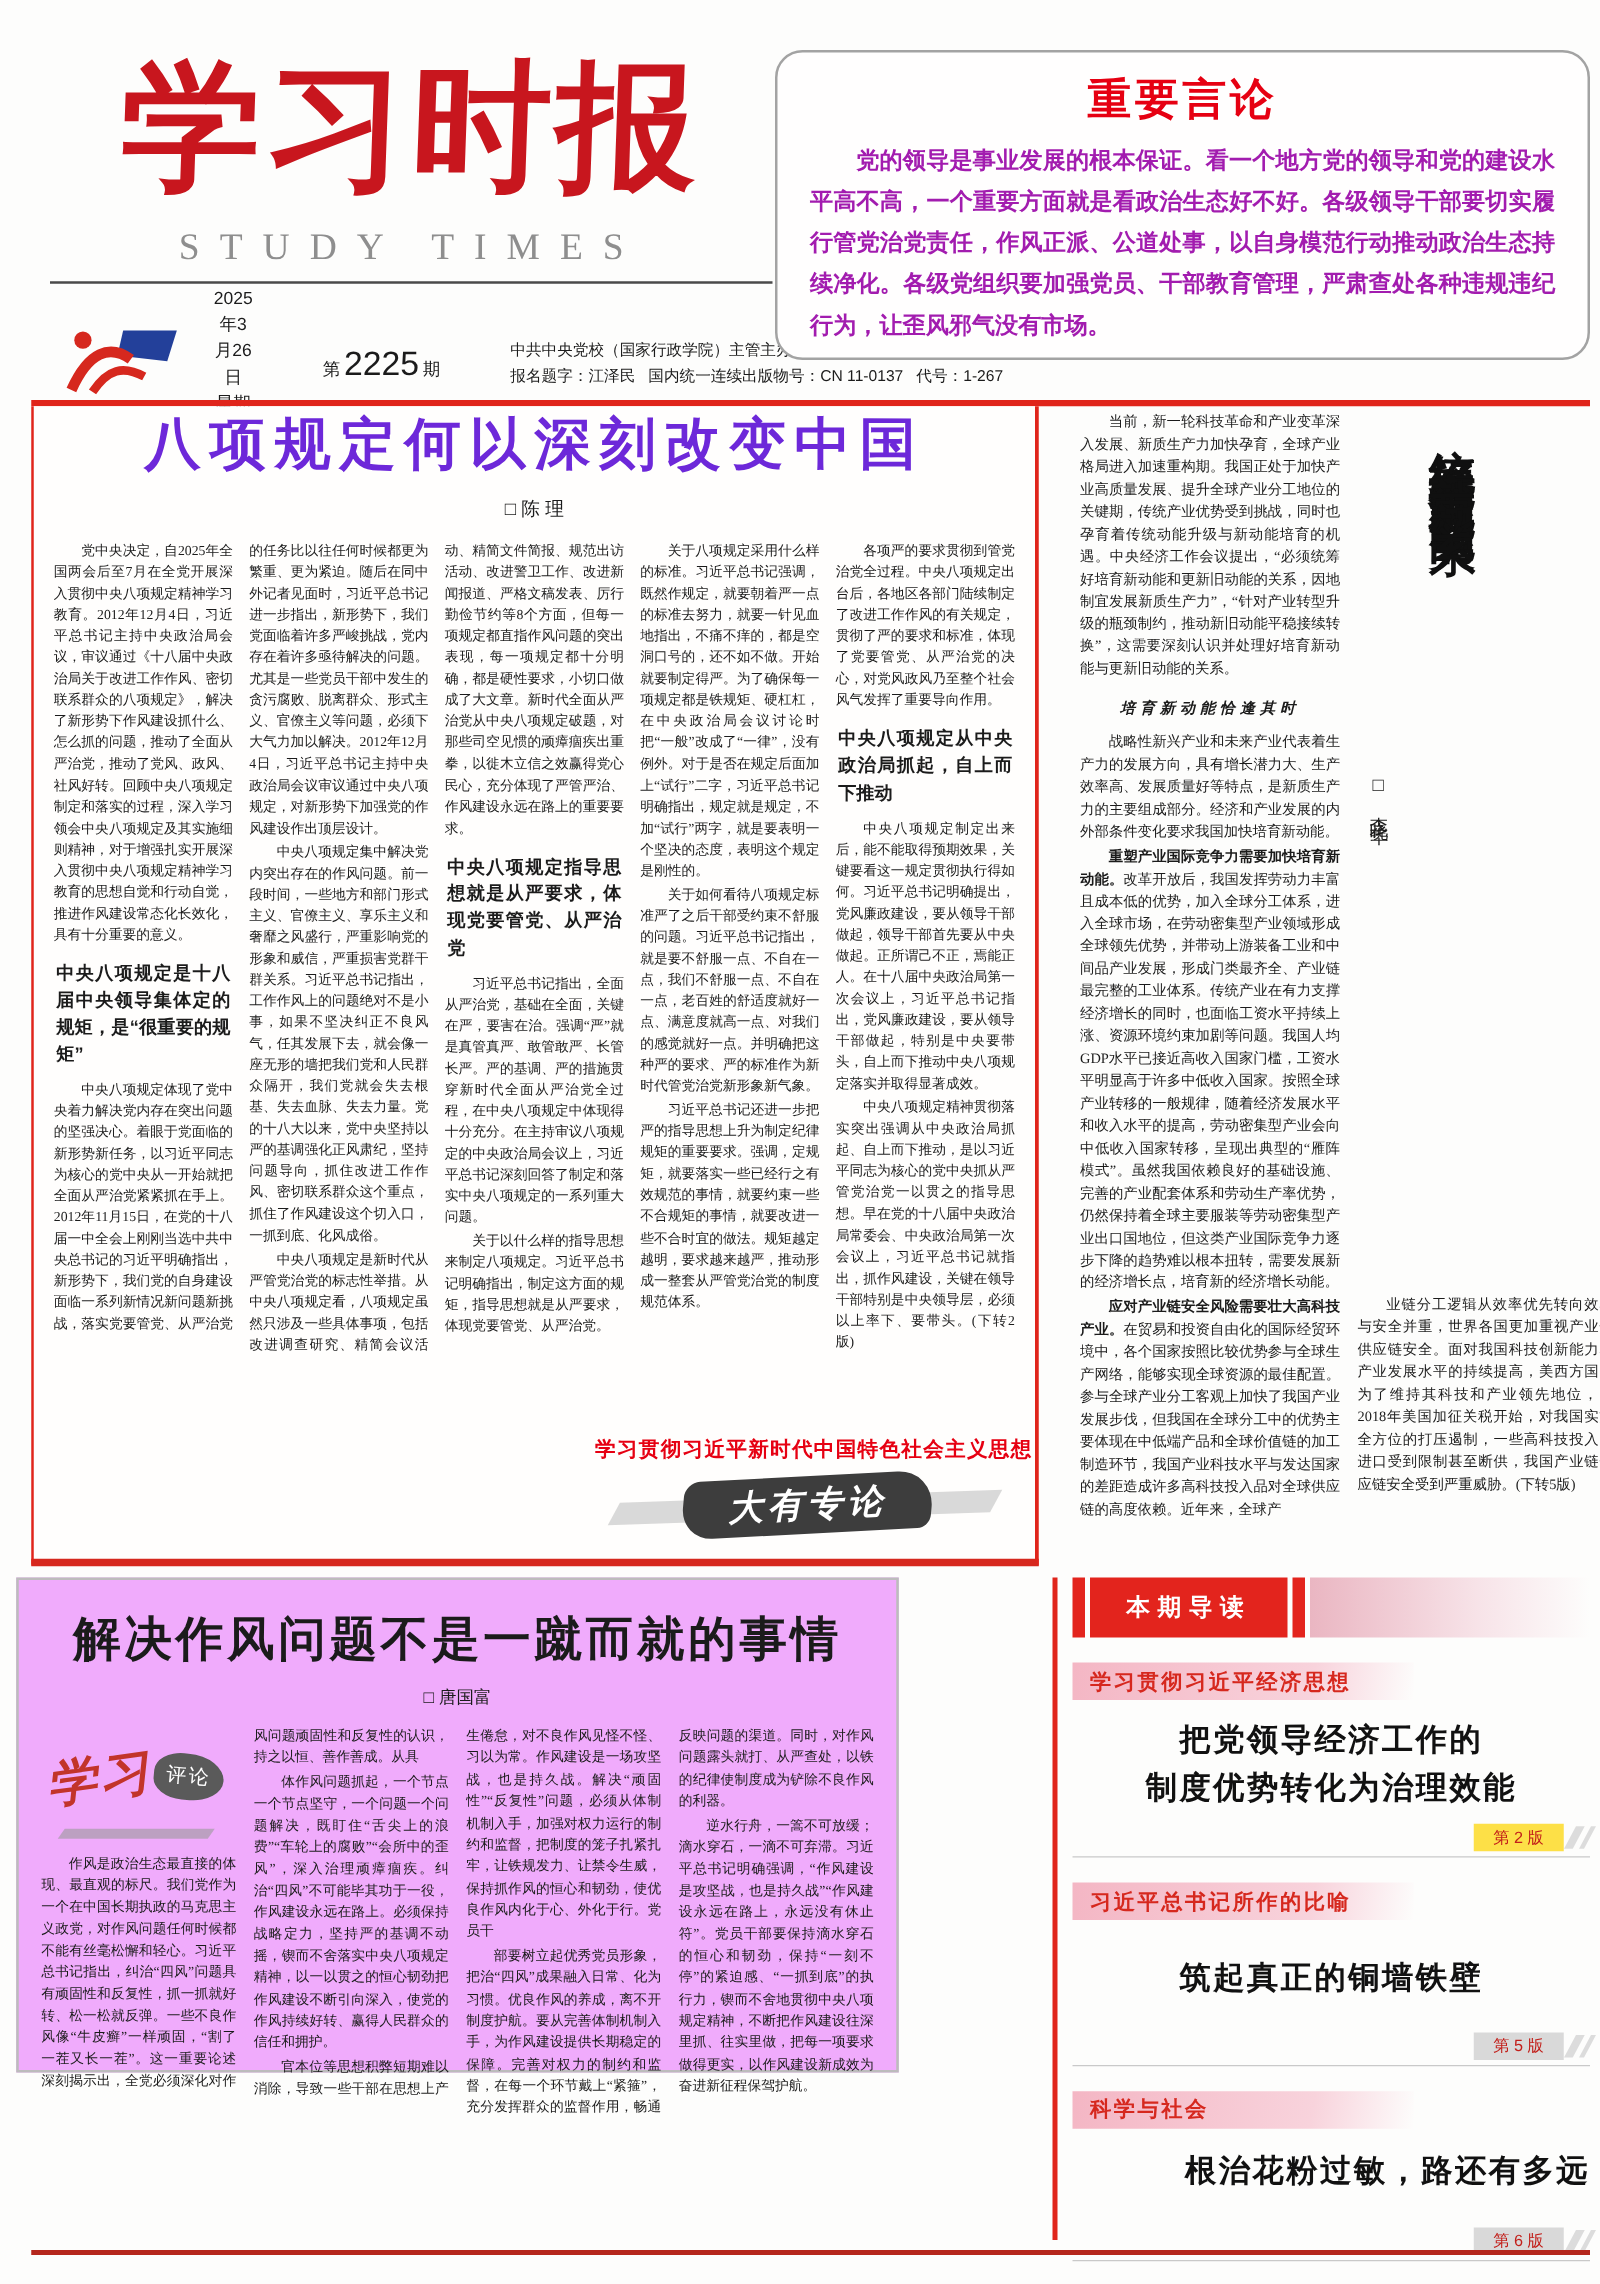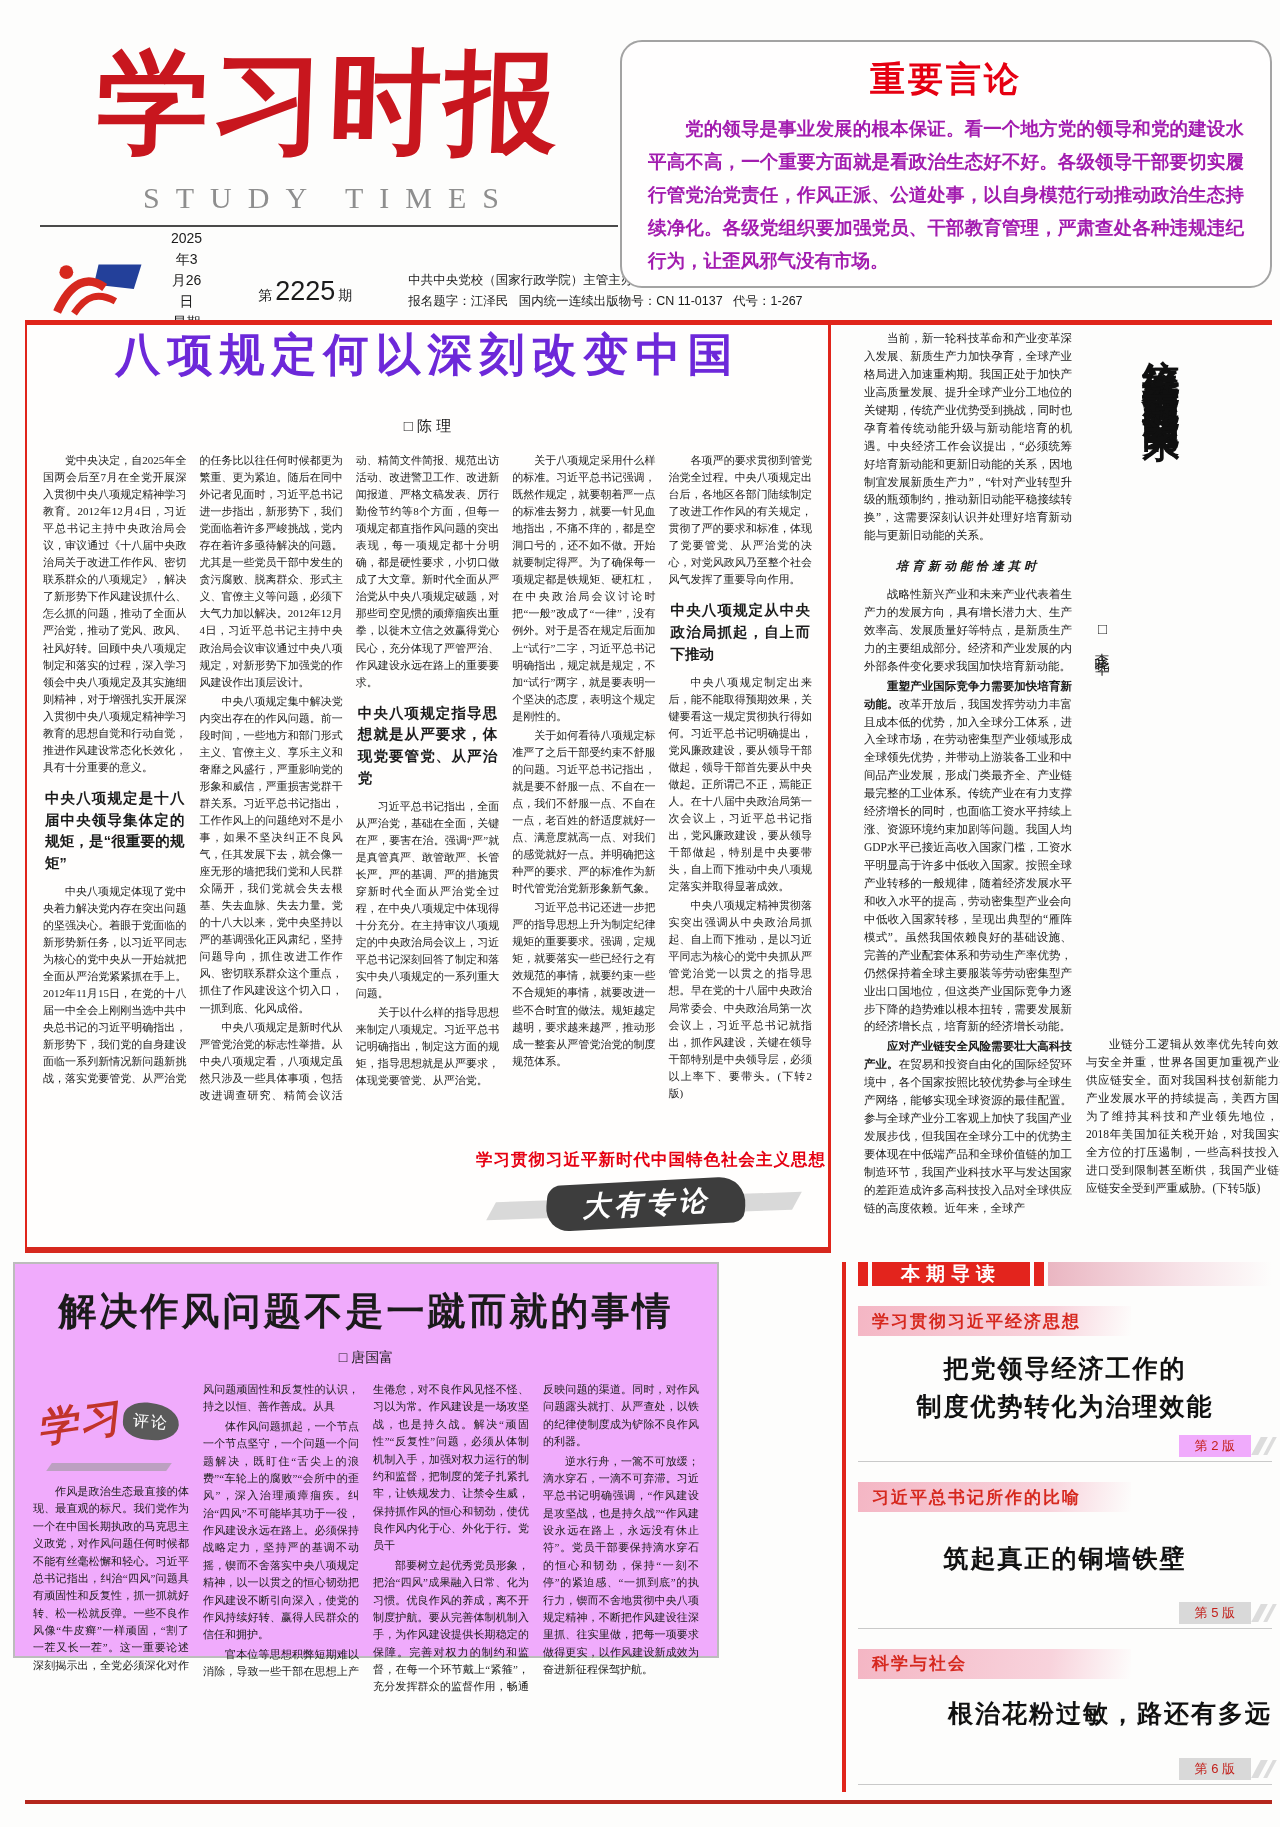--- a/index.html
+++ b/index.html
@@ -24,21 +24,21 @@
   #quotebox { left:620px; top:40px; width:652px; height:248px; border:2px solid #a3a3a3; border-radius:22px; background:#fffefe; padding:14px 26px 10px; }
   #quotebox .qtitle { text-align:center; color:#e60012; font-size:35px; font-weight:bold; font-family:"Liberation Sans","DejaVu Sans",sans-serif; letter-spacing:3px; }
   #quotebox .qbody { margin-top:10px; font-size:18.5px; font-weight:bold; line-height:1.78; text-align:justify; text-indent:2em; color:#a21caf; }
 
   
   #rule-top { left:25px; top:320px; width:1247px; height:5px; background:#e0251b; }
 
   
   #mainbox { left:25px; top:325px; width:806px; height:928px; border-left:2px solid #e0251b; border-right:3px solid #e0251b; border-bottom:6px solid #d6281e; background:#fffefd; padding:0 16px; }
   #mainbox .headline { text-align:center; font-size:45px; font-weight:900; letter-spacing:7px; color:#6d28d9; }
-  #mainbox .byline { margin-top:32px; text-align:center; font-size:15px; font-family:"Liberation Sans","DejaVu Sans",sans-serif; }
+  #mainbox .byline { margin-top:13px; text-align:center; font-size:15px; font-family:"Liberation Sans","DejaVu Sans",sans-serif; }
   #maincols { margin-top:16px; height:800px; column-count:5; column-gap:13px; font-size:11px; line-height:1.55; text-align:justify; overflow:hidden; }
   #maincols p { text-indent:2em; margin-bottom:2px; }
   #maincols h3 { font-family:"Liberation Sans","DejaVu Sans",sans-serif; font-size:14.5px; line-height:1.5; font-weight:bold; padding:10px 2px 8px; break-inside:avoid; }
   #mainbanner { right:14px; bottom:6px; width:338px; height:96px; background:#fffefd; text-align:center; }
   #mainbanner .bannertext { color:#e60012; font-weight:900; font-size:16.5px; white-space:nowrap; font-family:"Liberation Sans","DejaVu Sans",sans-serif; letter-spacing:1px; padding-top:4px; }
   #mainbanner .stampwrap { position:relative; margin-top:8px; height:52px; }
   #mainbanner .swash { position:absolute; left:18px; top:18px; width:300px; height:18px; background:#c9c9c9; transform:skewX(-30deg) rotate(-2deg); opacity:.7; }
   #mainbanner .stamp { position:absolute; left:70px; top:2px; width:200px; height:46px; background:#3d3d3d; border-radius:12px 30px 10px 26px; transform:rotate(-3deg) skewX(-8deg); display:flex; align-items:center; justify-content:center; }
   #mainbanner .stamp span { color:#fff; font-size:28px; font-weight:bold; font-style:italic; letter-spacing:4px; transform:skewX(8deg); }
 
@@ -61,21 +61,21 @@
   #bottomcols { margin-top:14px; height:398px; column-count:4; column-gap:14px; font-size:11px; line-height:1.58; text-align:justify; overflow:hidden; }
   #bottomcols p { text-indent:2em; margin-bottom:2px; }
   #inklogo { break-inside:avoid; width:100%; height:96px; position:relative; margin-bottom:6px; }
   #inklogo .xk { position:absolute; left:4px; top:10px; font-size:40px; font-weight:900; color:#c2342a; transform:rotate(-8deg); font-style:italic; letter-spacing:2px; }
   #inklogo .blob { position:absolute; right:10px; top:22px; background:#5a5a5a; color:#fff; font-size:16px; padding:6px 10px; border-radius:46% 60% 52% 48%; transform:rotate(5deg); letter-spacing:2px; }
   #inklogo .tail { position:absolute; left:16px; bottom:6px; width:120px; height:8px; background:#9a9a9a; transform:skewX(-35deg); opacity:.6; }
 
   
   #guide-divider { left:842px; top:1262px; width:4px; height:530px; background:#e0251b; }
   #guide { left:858px; top:1262px; width:414px; height:530px; }
-  #guide .ghead { display:flex; align-items:stretch; height:24px; gap:4px; }
+  #guide .ghead { display:flex; align-items:stretch; height:48px; gap:4px; }
   #guide .gbar { width:10px; background:#e3241d; }
   #guide .gtitle { width:158px; background:#e3241d; color:#fff; font-weight:bold; font-size:19px; letter-spacing:6px; display:flex; align-items:center; justify-content:center; font-family:"Liberation Sans","DejaVu Sans",sans-serif; }
   #guide .gstrip { flex:1; background:linear-gradient(to right,#eab6c2,#f7e3e8 60%,rgba(255,255,255,0)); }
   .gitem { margin-top:20px; }
   .gtag { width:66%; height:30px; display:flex; align-items:center; padding-left:14px; background:linear-gradient(100deg,#f4b6c4 0%,#f8d3dc 70%,rgba(255,255,255,0) 100%); color:#d6281e; font-weight:bold; font-size:17px; letter-spacing:2px; font-family:"Liberation Sans","DejaVu Sans",sans-serif; }
   .ghl { text-align:center; font-size:25px; font-weight:900; letter-spacing:2px; line-height:1.5; margin-top:14px; color:#111; }
   .gpage-row { display:flex; justify-content:flex-end; align-items:center; margin-top:10px; gap:5px; }
   .gpage { padding:2px 16px; font-size:13px; color:#c21f1a; font-family:"Liberation Sans","DejaVu Sans",sans-serif; }
   .gitem:nth-of-type(2) .gpage { background:#edc6d1; }
   .gitem:nth-of-type(3) .gpage, .gitem:nth-of-type(4) .gpage { background:#d9d9d9; }
@@ -209,21 +209,21 @@
     <div class="gstrip"></div>
   </div>
 
   <div class="gitem">
     <div class="gtag">学习贯彻习近平经济思想</div>
     <div class="ghl">
       <div>把党领导经济工作的</div>
       <div>制度优势转化为治理效能</div>
     </div>
     <div class="gpage-row">
-      <span class="gpage" style="background:#f0abfc;">第 2 版</span>
+      <span class="gpage" style="background:#fde047;">第 2 版</span>
       <span class="gslash"></span>
       <span class="gslash s2"></span>
     </div>
     <div class="gline"></div>
   </div>
 
   <div class="gitem">
     <div class="gtag">习近平总书记所作的比喻</div>
     <div class="ghl" style="margin-top:28px;">筑起真正的铜墙铁壁</div>
     <div class="gpage-row" style="margin-top:24px;">

